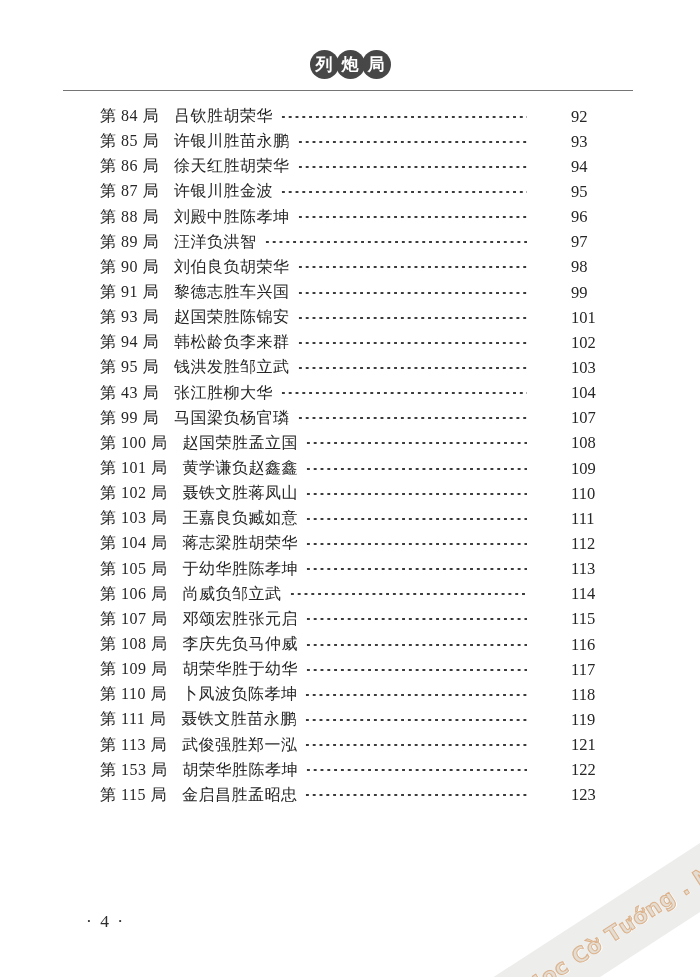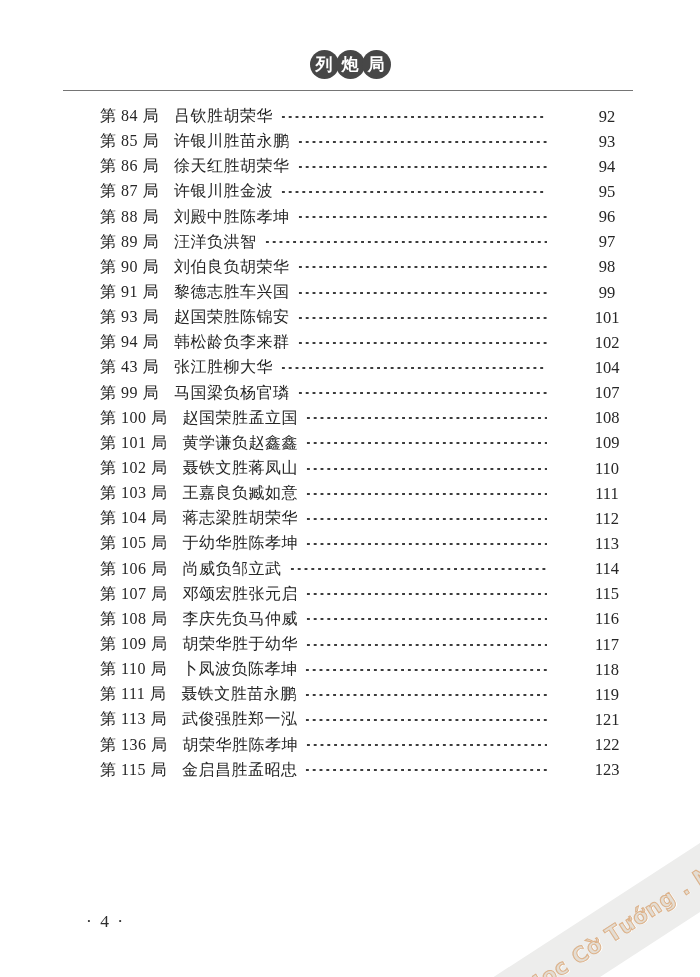--- a/index.html
+++ b/index.html
@@ -23,36 +23,36 @@
     font-size:17px;line-height:29px;text-align:center;
     font-weight:bold;margin:0 -1.5px;
     font-family:"Liberation Sans","DejaVu Sans",sans-serif;
   }
   .rule{
     position:absolute;top:90px;left:63px;width:570px;
     border-top:1.6px solid #757575;
   }
   
   .toc{
-    position:absolute;top:104px;left:100px;right:77px;
+    position:absolute;top:104px;left:100px;right:97px;
   }
   .row{
     display:flex;align-items:center;
     height:25.15px;font-size:16px;white-space:pre;
   }
   .lab{margin-right:15px;letter-spacing:.5px;}
   .ttl{letter-spacing:.5px;}
   .leader{
     flex:1;height:16px;margin:0 4px 0 7px;
     background-image:radial-gradient(circle,#3c3c3c 1.15px,rgba(0,0,0,0) 1.45px);
     background-size:6.8px 16px;
     background-repeat:repeat-x;
     background-position:left center;
   }
-  .pg{min-width:32px;text-align:center;font-size:16.5px;margin-left:40px;}
+  .pg{min-width:32px;text-align:left;font-size:16.5px;margin-left:40px;}
   
   .footer{
     position:absolute;top:911px;left:86px;
     font-size:17.5px;letter-spacing:2px;color:#2e2e2e;
   }
   
   .wm{
     position:absolute;right:-90px;bottom:25px;
     width:320px;height:58px;
     background:#ededec;
@@ -84,36 +84,37 @@
       <div class="row"><span class="lab">第 84 局</span><span class="ttl">吕钦胜胡荣华</span><span class="leader"></span><span class="pg">92</span></div>
       <div class="row"><span class="lab">第 85 局</span><span class="ttl">许银川胜苗永鹏</span><span class="leader"></span><span class="pg">93</span></div>
       <div class="row"><span class="lab">第 86 局</span><span class="ttl">徐天红胜胡荣华</span><span class="leader"></span><span class="pg">94</span></div>
       <div class="row"><span class="lab">第 87 局</span><span class="ttl">许银川胜金波</span><span class="leader"></span><span class="pg">95</span></div>
       <div class="row"><span class="lab">第 88 局</span><span class="ttl">刘殿中胜陈孝坤</span><span class="leader"></span><span class="pg">96</span></div>
       <div class="row"><span class="lab">第 89 局</span><span class="ttl">汪洋负洪智</span><span class="leader"></span><span class="pg">97</span></div>
       <div class="row"><span class="lab">第 90 局</span><span class="ttl">刘伯良负胡荣华</span><span class="leader"></span><span class="pg">98</span></div>
       <div class="row"><span class="lab">第 91 局</span><span class="ttl">黎德志胜车兴国</span><span class="leader"></span><span class="pg">99</span></div>
       <div class="row"><span class="lab">第 93 局</span><span class="ttl">赵国荣胜陈锦安</span><span class="leader"></span><span class="pg">101</span></div>
       <div class="row"><span class="lab">第 94 局</span><span class="ttl">韩松龄负李来群</span><span class="leader"></span><span class="pg">102</span></div>
+      <div class="row"><span class="lab">第 95 局</span><span class="ttl">钱洪发胜邹立武</span><span class="leader"></span><span class="pg">103</span></div>
       <div class="row"><span class="lab">第 43 局</span><span class="ttl">张江胜柳大华</span><span class="leader"></span><span class="pg">104</span></div>
       <div class="row"><span class="lab">第 99 局</span><span class="ttl">马国梁负杨官璘</span><span class="leader"></span><span class="pg">107</span></div>
       <div class="row"><span class="lab">第 100 局</span><span class="ttl">赵国荣胜孟立国</span><span class="leader"></span><span class="pg">108</span></div>
       <div class="row"><span class="lab">第 101 局</span><span class="ttl">黄学谦负赵鑫鑫</span><span class="leader"></span><span class="pg">109</span></div>
       <div class="row"><span class="lab">第 102 局</span><span class="ttl">聂铁文胜蒋凤山</span><span class="leader"></span><span class="pg">110</span></div>
       <div class="row"><span class="lab">第 103 局</span><span class="ttl">王嘉良负臧如意</span><span class="leader"></span><span class="pg">111</span></div>
       <div class="row"><span class="lab">第 104 局</span><span class="ttl">蒋志梁胜胡荣华</span><span class="leader"></span><span class="pg">112</span></div>
       <div class="row"><span class="lab">第 105 局</span><span class="ttl">于幼华胜陈孝坤</span><span class="leader"></span><span class="pg">113</span></div>
       <div class="row"><span class="lab">第 106 局</span><span class="ttl">尚威负邹立武</span><span class="leader"></span><span class="pg">114</span></div>
       <div class="row"><span class="lab">第 107 局</span><span class="ttl">邓颂宏胜张元启</span><span class="leader"></span><span class="pg">115</span></div>
       <div class="row"><span class="lab">第 108 局</span><span class="ttl">李庆先负马仲威</span><span class="leader"></span><span class="pg">116</span></div>
       <div class="row"><span class="lab">第 109 局</span><span class="ttl">胡荣华胜于幼华</span><span class="leader"></span><span class="pg">117</span></div>
       <div class="row"><span class="lab">第 110 局</span><span class="ttl">卜凤波负陈孝坤</span><span class="leader"></span><span class="pg">118</span></div>
       <div class="row"><span class="lab">第 111 局</span><span class="ttl">聂铁文胜苗永鹏</span><span class="leader"></span><span class="pg">119</span></div>
       <div class="row"><span class="lab">第 113 局</span><span class="ttl">武俊强胜郑一泓</span><span class="leader"></span><span class="pg">121</span></div>
-      <div class="row"><span class="lab">第 136 局</span><span class="ttl">胡荣华胜陈孝坤</span><span class="leader"></span><span class="pg">122</span></div>
+      <div class="row"><span class="lab">第 153 局</span><span class="ttl">胡荣华胜陈孝坤</span><span class="leader"></span><span class="pg">122</span></div>
       <div class="row"><span class="lab">第 115 局</span><span class="ttl">金启昌胜孟昭忠</span><span class="leader"></span><span class="pg">123</span></div>
     </div>
 
   <div class="footer">· 4 ·</div>
 
   <div class="wm">
     <span class="wm-text">Học Cờ Tướng . Net</span>
   </div>
 
 </div>

